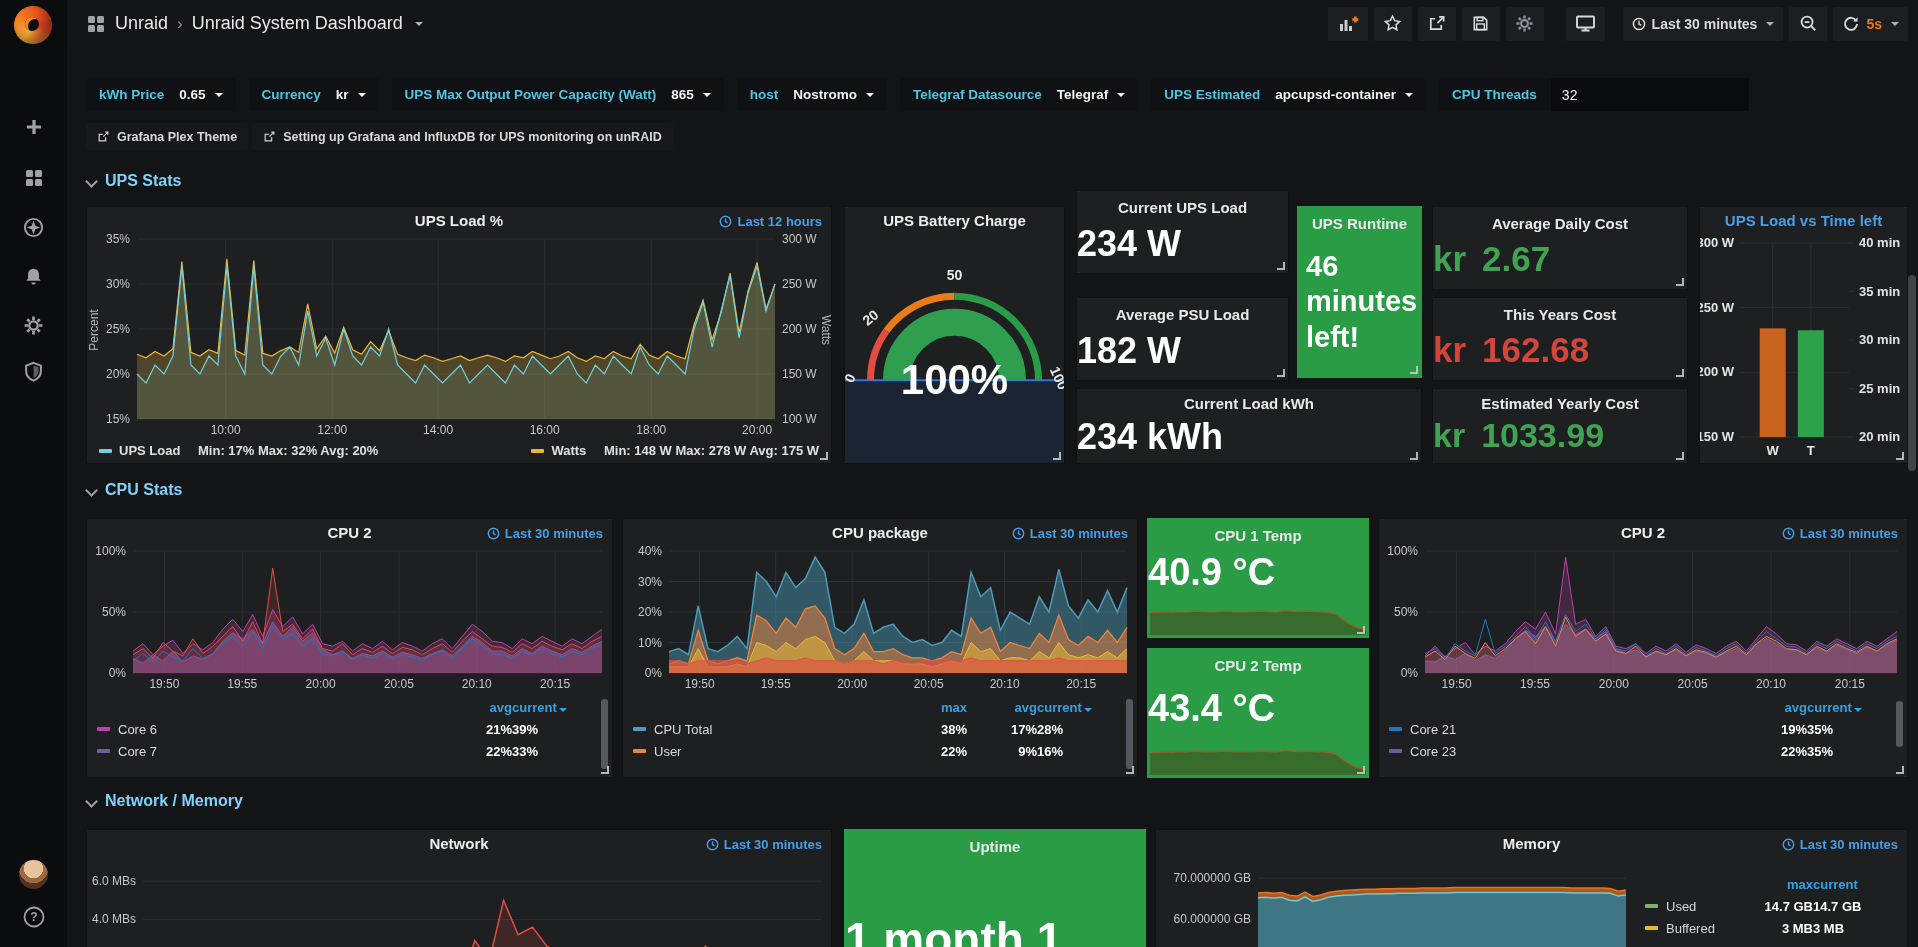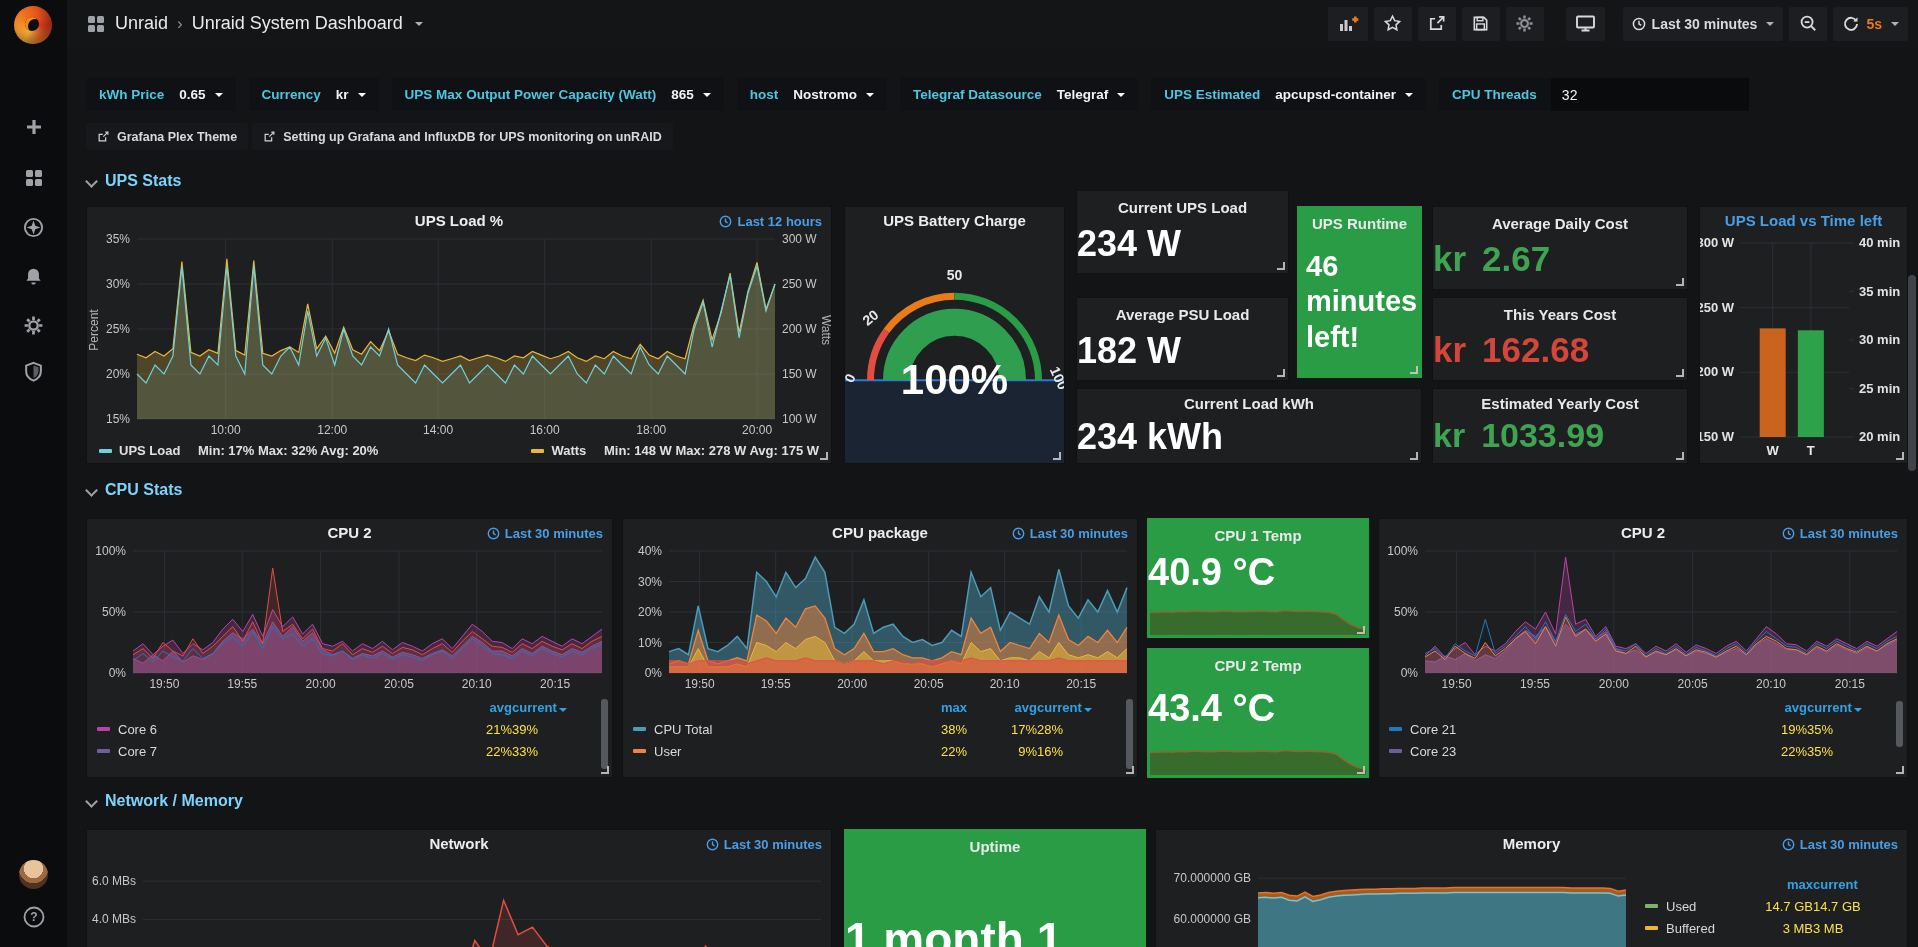--- a/index.html
+++ b/index.html
@@ -81,21 +81,21 @@
     justify-content:space-between; font-size:13px; color:#dfe0e1; }
   .litem { display:flex; align-items:center; gap:7px; font-weight:bold; }
   .lmark { width:13px; height:4px; border-radius:1px; display:inline-block; }
   .tleg { position:absolute; font-size:13px; }
   .tleg .lh { display:flex; justify-content:flex-end; color:#33a2e5; font-weight:bold; height:21px; align-items:center;}
   .tleg .lrow { display:flex; align-items:center; height:22px; }
   .tleg .lname { color:#d8d9da; margin-left:8px; }
   .tleg .sp { flex:1; }
   .tleg .c70 { width:70px; text-align:right; }
   .tleg .c80 { width:80px; }
-  .tleg .val { color:#fde047; font-weight:normal; }
+  .tleg .val { color:#ffffff; font-weight:bold; }
   .sort-caret { display:inline-block; width:0; height:0; border-left:4px solid transparent;
     border-right:4px solid transparent; border-top:4px solid #33a2e5; margin-left:2px; }
   .lscroll { position:absolute; width:7px; background:#55585d; border-radius:3px; }
   .vscroll { position:absolute; right:2px; top:275px; width:8px; height:196px; background:#404348; border-radius:4px; z-index:40; }
 </style>
 </head>
 <body>
 
 <aside class="sidebar">
   <div class="logo"></div>

